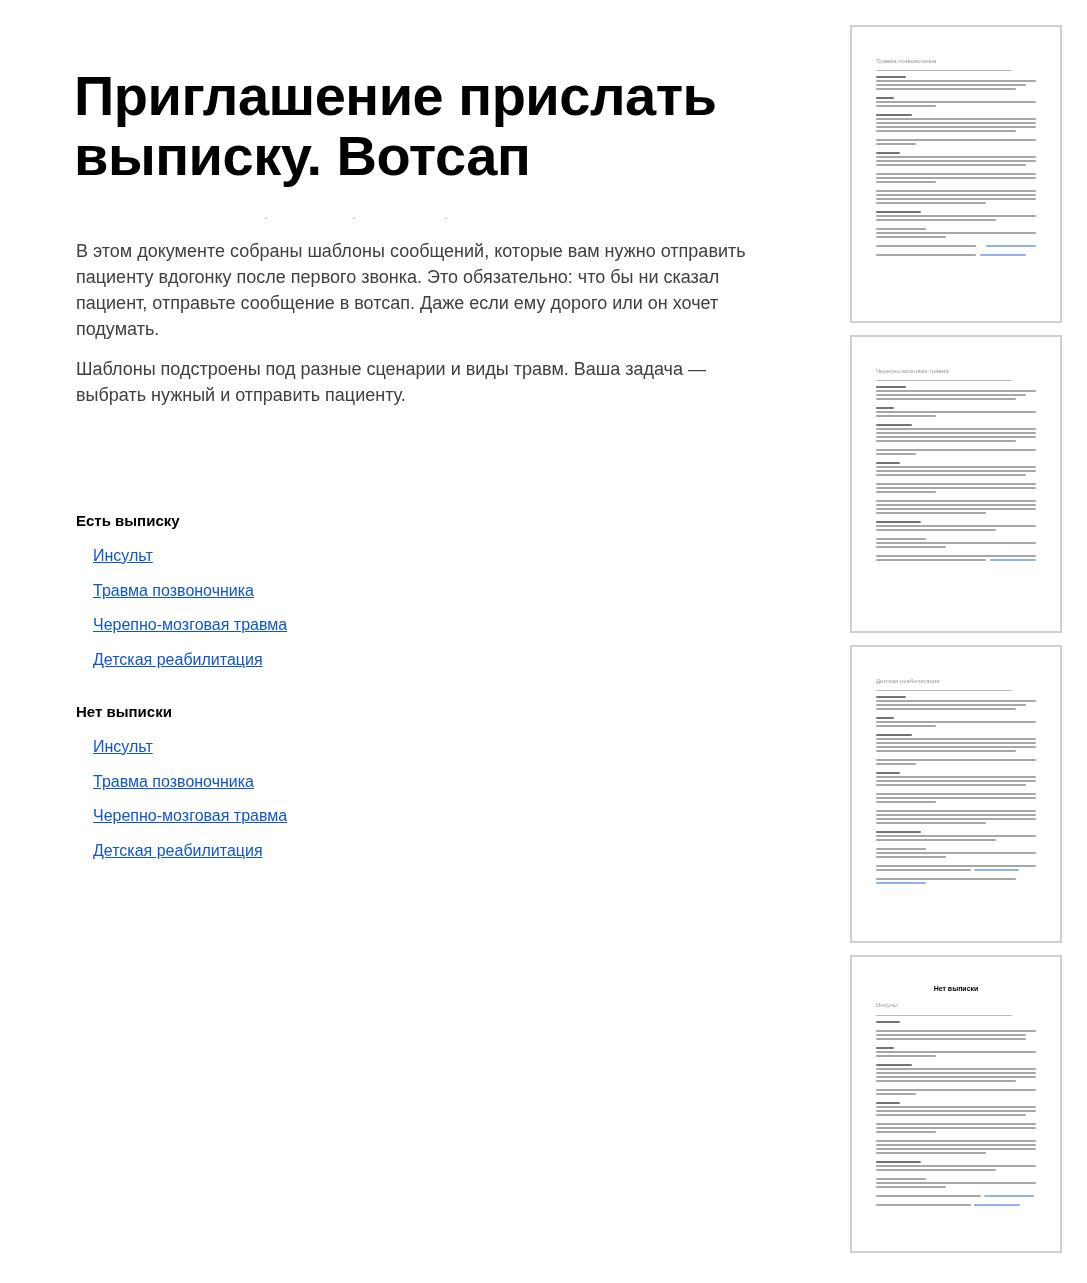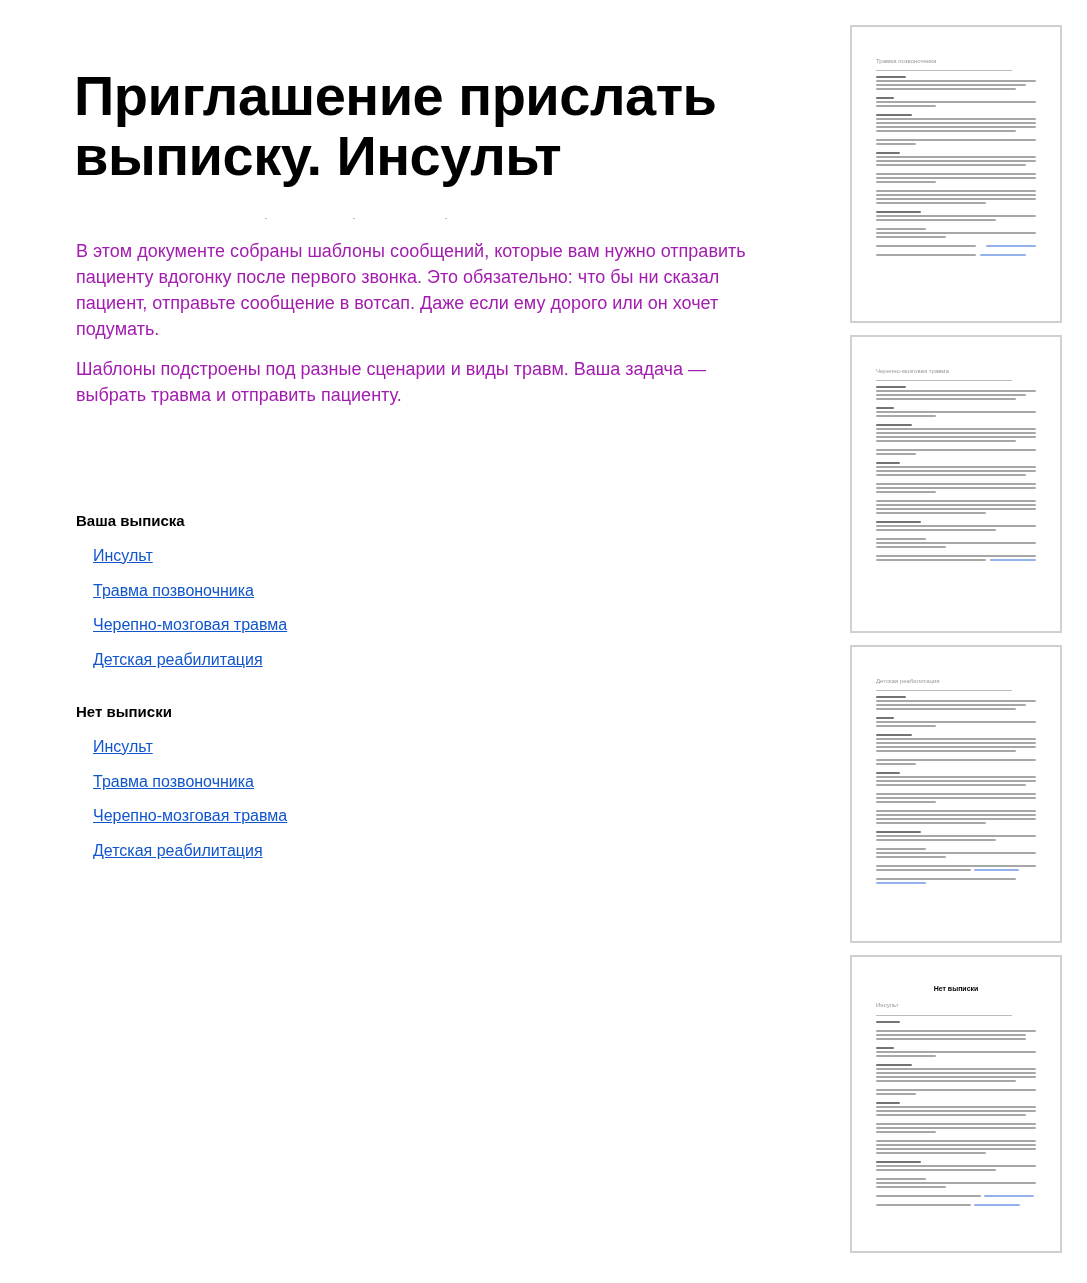--- a/index.html
+++ b/index.html
@@ -3,21 +3,21 @@
 <meta charset="utf-8">
 <style>
   html, body { margin:0; padding:0; background:#ffffff; }
   body { width:1087px; height:1283px; position:relative; overflow:hidden;
          font-family:"Liberation Sans", sans-serif; color:#000; }
   .title { position:absolute; left:74px; top:66px; width:720px; margin:0;
            font-size:56px; font-weight:bold; line-height:60px; letter-spacing:-0.5px; }
   .dots { position:absolute; top:218px; height:1px; }
   .dot { position:absolute; width:2px; height:1px; background:#bbb; }
   .intro { position:absolute; left:76px; top:238px; width:700px; }
-  .intro p { margin:0 0 14px 0; font-size:18px; line-height:26px; color:#a21caf; }
+  .intro p { margin:0 0 14px 0; font-size:18px; line-height:26px; color:#404040; }
   .section { position:absolute; left:76px; width:400px; }
   .section h3 { margin:0; font-size:15px; font-weight:bold; line-height:20px; }
   .section ul { list-style:none; margin:0; padding:0; }
   .section li { margin:0; height:34.5px; }
   .section a { display:inline-block; margin-left:17px; font-size:16px; line-height:20px;
                color:#1155cc; text-decoration:underline; }
   .thumb { position:absolute; left:850px; width:208px; height:294px;
            border:2px solid #d0d0d0; background:#fff; overflow:hidden; }
   .thumb .ttl { position:absolute; left:24px; top:31px; font-size:6px; color:#999; }
   .thumb .big { position:absolute; left:0; width:100%; text-align:center; top:28px;
@@ -25,35 +25,35 @@
   .thumb .rule { position:absolute; left:24px; width:136px; height:1px; background:#bbb; }
   .thumb .lines { position:absolute; left:24px; width:160px; }
   .ln { height:2px; background:#8a8a8a; margin-bottom:2px; border-radius:1px; opacity:.75; }
   .ln.b { background:#444; width:30px; }
   .ln.link { background:#6f97e6; }
   .gap { height:5px; }
 </style>
 </head>
 <body>
 
-<h1 class="title">Приглашение прислать выписку. Инсульт</h1>
+<h1 class="title">Приглашение прислать выписку. Вотсап</h1>
 
 <div class="dots" style="left:0;width:500px;">
   <span class="dot" style="left:265px;"></span>
   <span class="dot" style="left:353px;"></span>
   <span class="dot" style="left:445px;"></span>
 </div>
 
 <div class="intro">
   <p>В этом документе собраны шаблоны сообщений, которые вам нужно отправить пациенту вдогонку после первого звонка. Это обязательно: что бы ни сказал пациент, отправьте сообщение в вотсап. Даже если ему дорого или он хочет подумать.</p>
-  <p>Шаблоны подстроены под разные сценарии и виды травм. Ваша задача — выбрать травма и отправить пациенту.</p>
+  <p>Шаблоны подстроены под разные сценарии и виды травм. Ваша задача — выбрать нужный и отправить пациенту.</p>
 </div>
 
 <div class="section" style="top:511px;">
-  <h3>Ваша выписка</h3>
+  <h3>Есть выписку</h3>
   <ul style="margin-top:15px;">
     <li><a href="#">Инсульт</a></li>
     <li><a href="#">Травма позвоночника</a></li>
     <li><a href="#">Черепно-мозговая травма</a></li>
     <li><a href="#">Детская реабилитация</a></li>
   </ul>
 </div>
 
 <div class="section" style="top:702px;">
   <h3>Нет выписки</h3>

